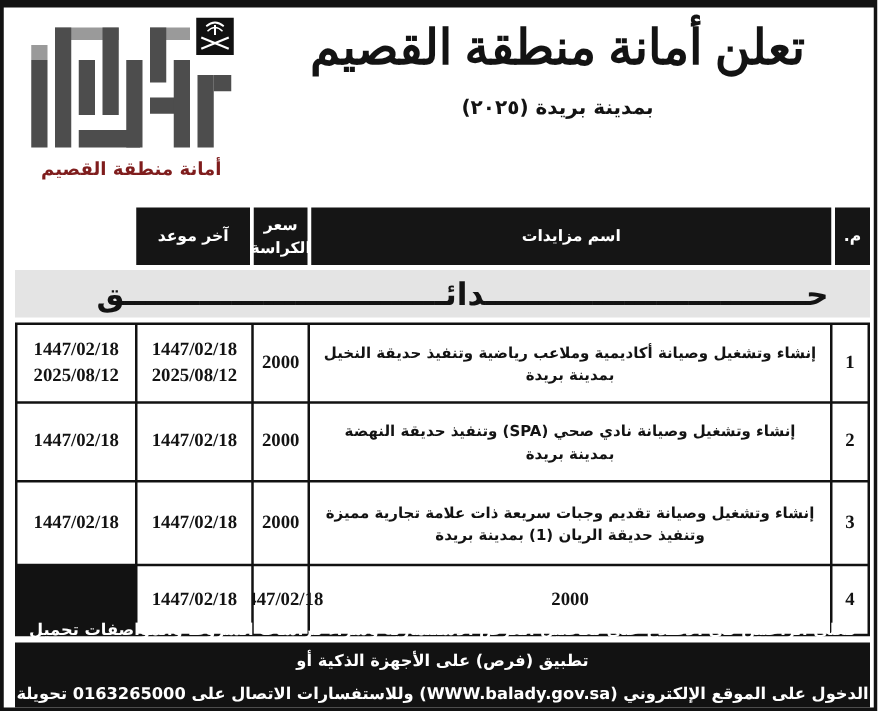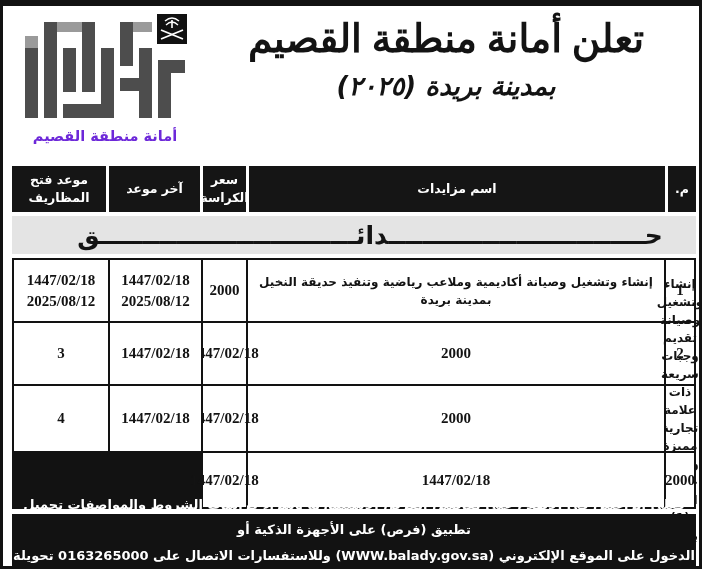--- a/index.html
+++ b/index.html
@@ -6,30 +6,30 @@
   .ad {
     position:relative; width:702px; height:569px; box-sizing:border-box;
     background:#ffffff; overflow:hidden;
     border:3px solid #121212; border-top-width:6px;
     font-family:"DejaVu Sans", sans-serif; color:#131313;
   }
   
   .logo { position:absolute; left:12px; top:8px; width:180px; height:150px; text-align:center; }
   .logo svg { display:block; margin:0 auto; }
   .logo-caption {
-    margin-top:2px; font-size:14.5px; font-weight:bold; color:#6d28d9;
+    margin-top:2px; font-size:14.5px; font-weight:bold; color:#7f1d1d;
     direction:rtl; letter-spacing:0.5px;
   }
   .headline {
     position:absolute; left:196px; right:6px; top:4px; height:152px;
     direction:rtl; text-align:center; font-weight:bold;
   }
   .hl1 { font-size:39px; line-height:58px; letter-spacing:0px;font-family:Liberation Serif, serif; }
   .hl2 { font-size:23px; line-height:36px; }
-  .hl3 { font-size:26px; line-height:36px;font-style:italic; }
+  .hl3 { font-size:16px; line-height:36px; }
   
   .tbl { position:absolute; top:160px; left:9px; width:684px; direction:rtl; }
   .thead {
     display:grid; grid-template-columns:28px 416px 43px 91px 94px;
     column-gap:3px; height:46px;
   }
   .th {
     background:#151515; color:#ffffff; display:flex; flex-direction:column;
     align-items:center; justify-content:center; text-align:center;
     font-size:12.5px; font-weight:bold; line-height:1.45;
@@ -108,43 +108,40 @@
     <div class="thead">
       <div class="th">م.</div>
       <div class="th">اسم مزايدات</div>
       <div class="th">
         <span>سعر</span>
         <span>الكراسة</span>
       </div>
       <div class="th">
         <span>آخر موعد</span>
       </div>
-      <div class="th">
-        <span>موعد فتح</span>
-        <span>المظاريف</span>
-      </div>
     </div>
 
     <div class="section-row">حــــــــــــــــــــــــــــــدائــــــــــــــــــــــــــــــق</div>
 
     <div class="tbody">
 
       <div class="td num">1</div>
       <div class="td name">إنشاء وتشغيل وصيانة أكاديمية وملاعب رياضية وتنفيذ حديقة النخيل بمدينة بريدة</div>
       <div class="td price">2000</div>
       <div class="td date">
         <span>1447/02/18</span>
         <span>2025/08/12</span>
       </div>
       <div class="td date">
         <span>1447/02/18</span>
         <span>2025/08/12</span>
       </div>
 
       <div class="td num">2</div>
+      <div class="td name">إنشاء وتشغيل وصيانة نادي صحي (SPA) وتنفيذ حديقة النهضة بمدينة بريدة</div>
       <div class="td price">2000</div>
       <div class="td date">
         <span>1447/02/18</span>
       </div>
       <div class="td date">
         <span>1447/02/18</span>
       </div>
 
       <div class="td num">3</div>
       <div class="td name">إنشاء وتشغيل وصيانة تقديم وجبات سريعة ذات علامة تجارية مميزة وتنفيذ حديقة الريان (1) بمدينة بريدة</div>

